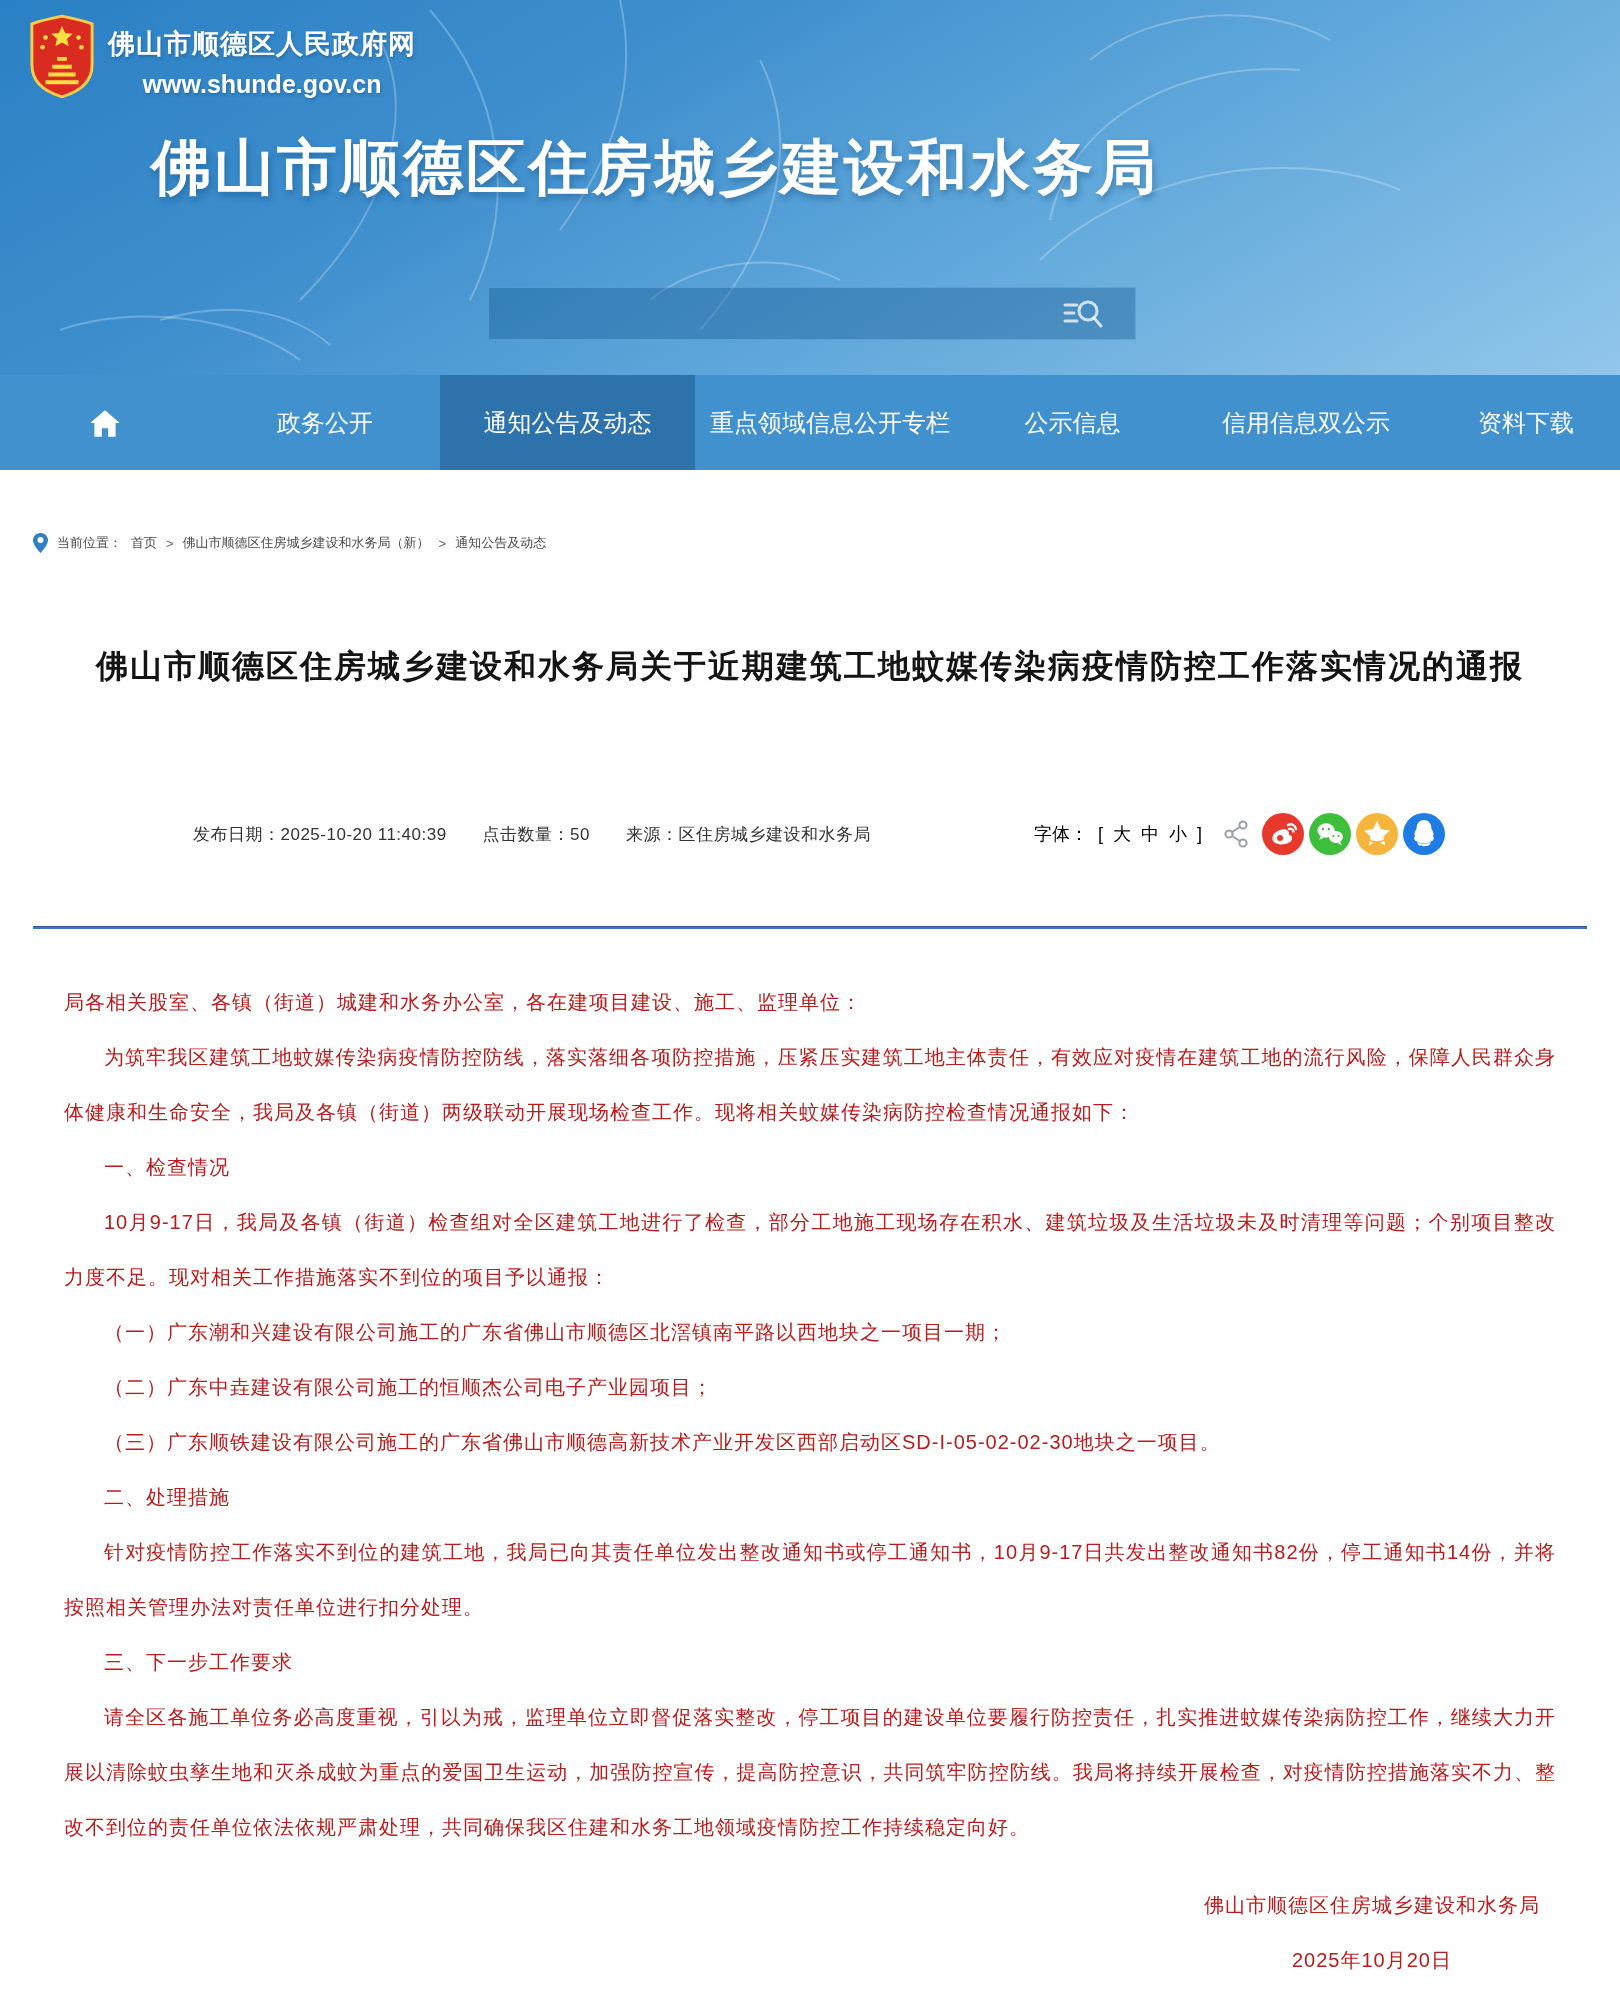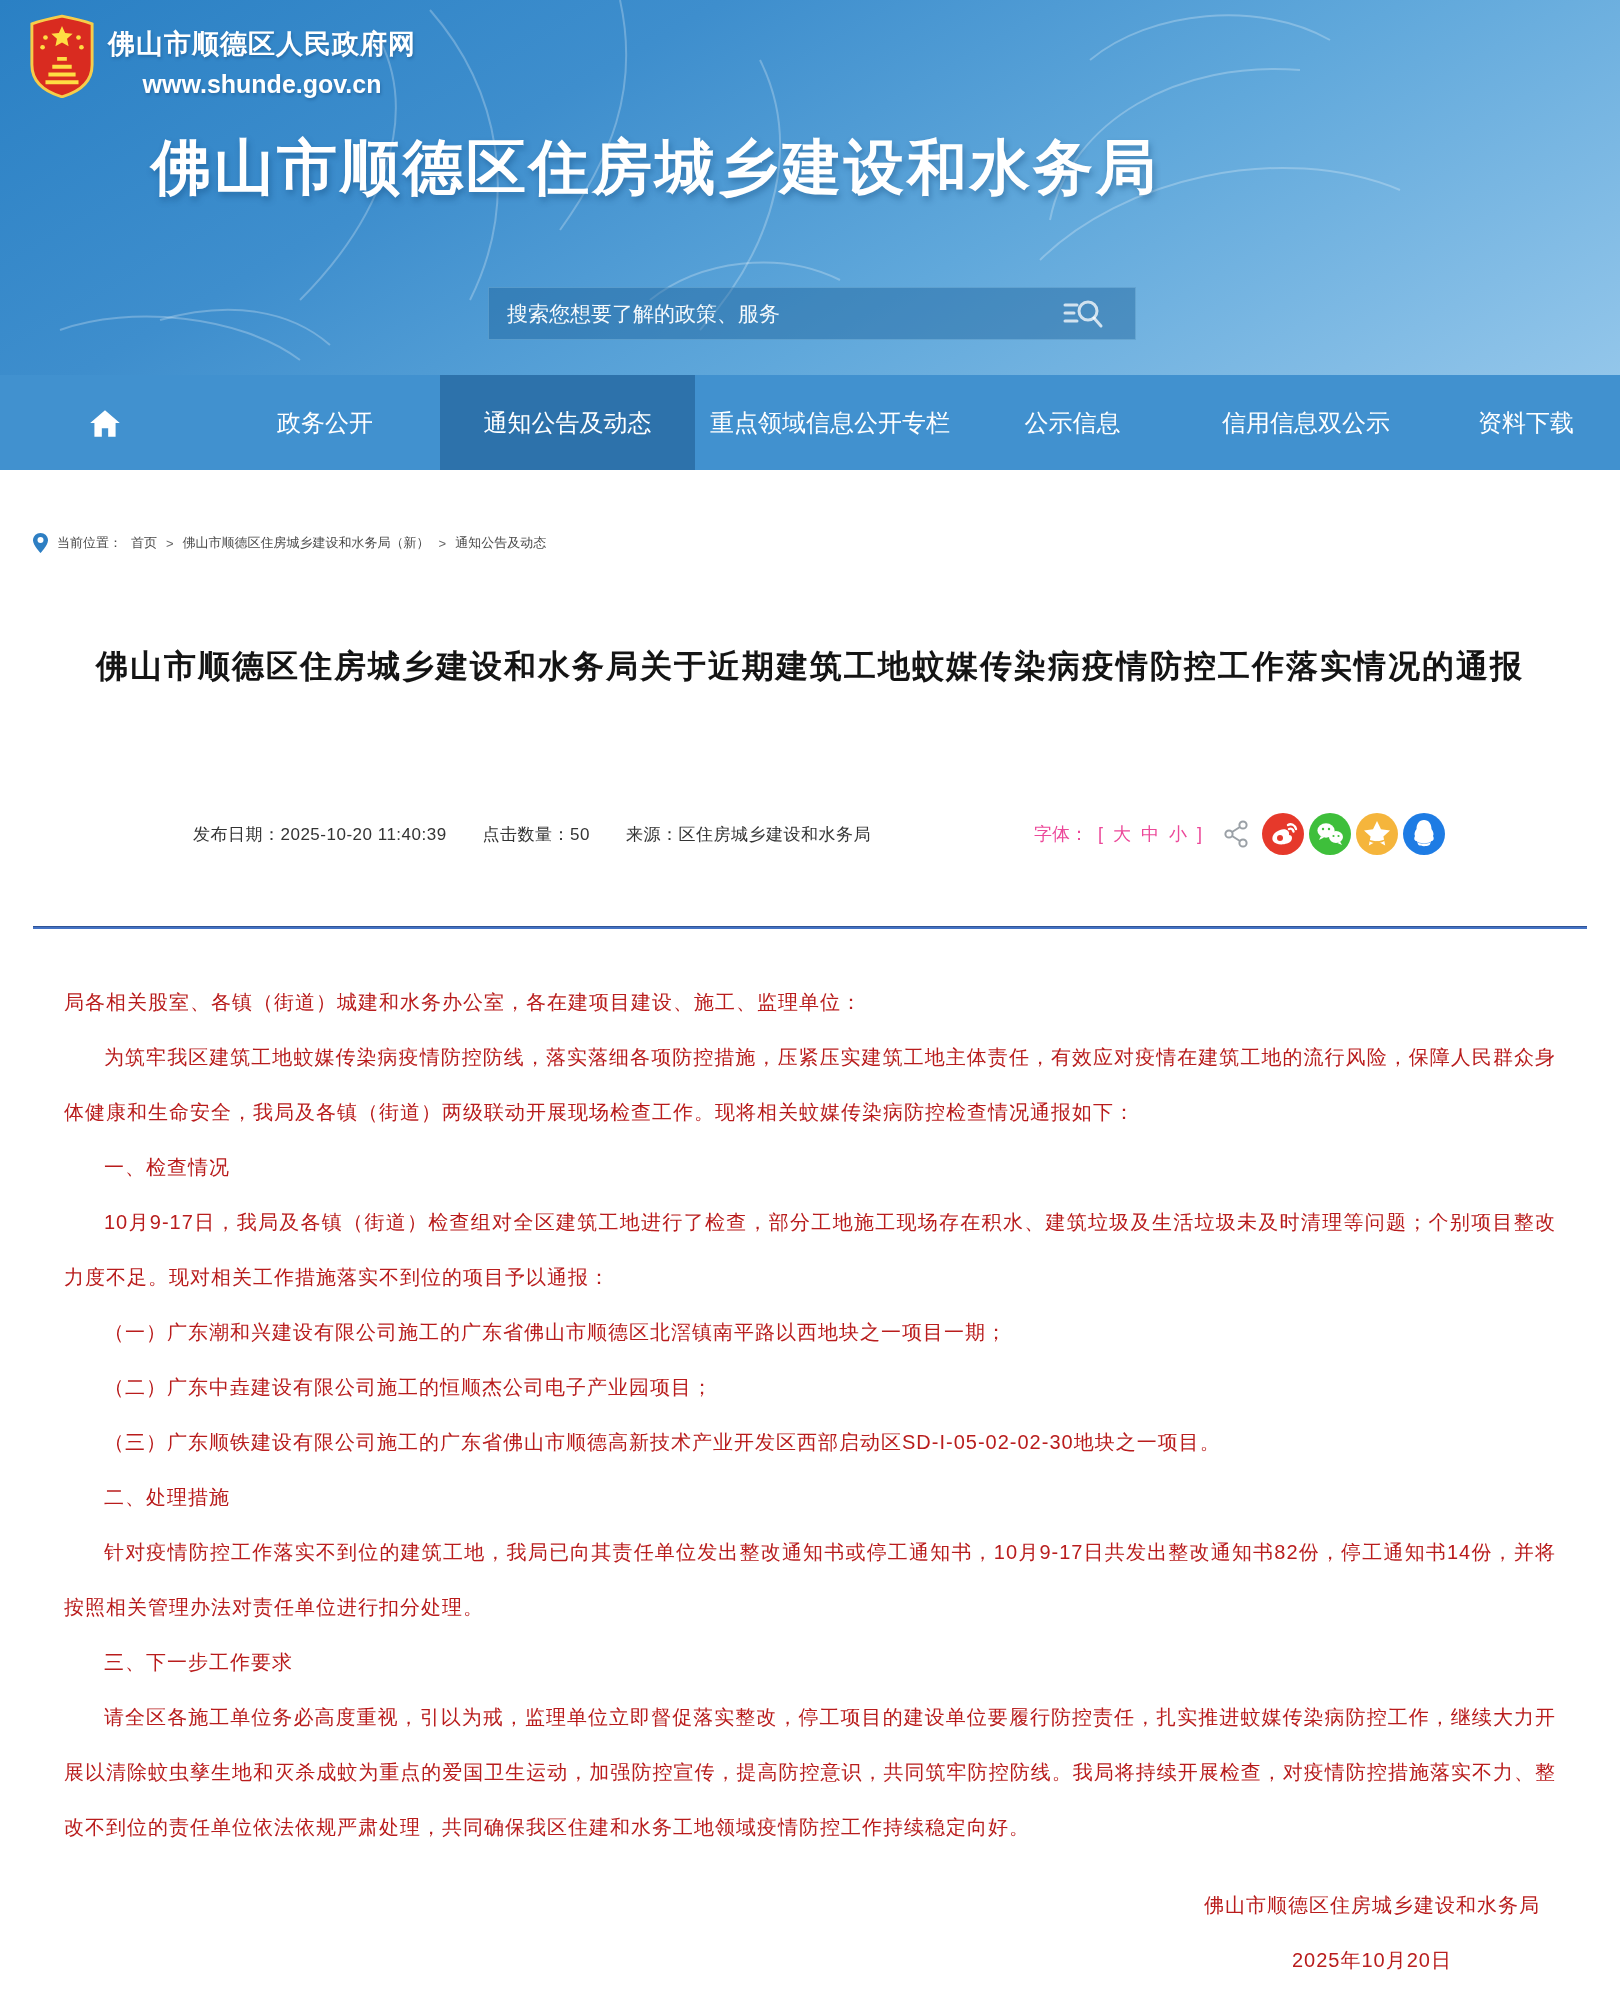--- a/index.html
+++ b/index.html
@@ -58,21 +58,21 @@
 
   
   .article-title {
     position:absolute; top:624px; left:0; width:1620px; text-align:center;
     font-size:32px; font-weight:bold; color:#141414; letter-spacing:2px; white-space:nowrap;
   }
   .meta-row { position:absolute; top:812px; left:0; width:1620px; height:44px; font-size:17px; color:#333; }
   .meta-left { position:absolute; left:193px; top:11px; display:flex; gap:36px; white-space:nowrap; }
   .meta-group span { letter-spacing:.5px; }
   .meta-right { position:absolute; right:175px; top:0; height:44px; display:flex; align-items:center; gap:5px; }
-  .font-widget { display:flex; align-items:center; gap:10px; margin-right:14px; color:#ec4899; font-size:18px; }
+  .font-widget { display:flex; align-items:center; gap:10px; margin-right:14px; color:#000000; font-size:18px; }
   .font-size-btn { cursor:pointer; }
   .share-link { width:30px; height:42px; display:flex; align-items:center; justify-content:center; cursor:pointer; margin-right:6px; }
   .share-icon { width:42px; height:42px; cursor:pointer; }
 
   
   .divider { position:absolute; top:926px; left:33px; width:1554px; height:3px; background:#4472c4; border-top:1px solid #2f5496; }
 
   
   .article-body {
     position:absolute; top:975px; left:64px; width:1492px;
@@ -115,21 +115,20 @@
     </svg>
     <div class="logo-texts">
       <div class="site-name">佛山市顺德区人民政府网</div>
       <div class="site-url">www.shunde.gov.cn</div>
     </div>
   </div>
 
   <div class="banner-title">佛山市顺德区住房城乡建设和水务局</div>
 
   <div class="search-box">
-    <input class="search-input" type="text" placeholder="搜索您想要了解的政策、服务" style="">
     <button class="search-btn">
       <svg width="44" height="42" viewBox="0 0 44 42">
         <g stroke="rgba(255,255,255,0.75)" stroke-width="3" fill="none" stroke-linecap="round">
           <line x1="4" y1="12" x2="16" y2="12"></line>
           <line x1="4" y1="20" x2="13" y2="20"></line>
           <line x1="4" y1="28" x2="16" y2="28"></line>
           <circle cx="27" cy="18" r="9"></circle>
           <line x1="33" y1="25" x2="40" y2="33"></line>
         </g>
       </svg>

